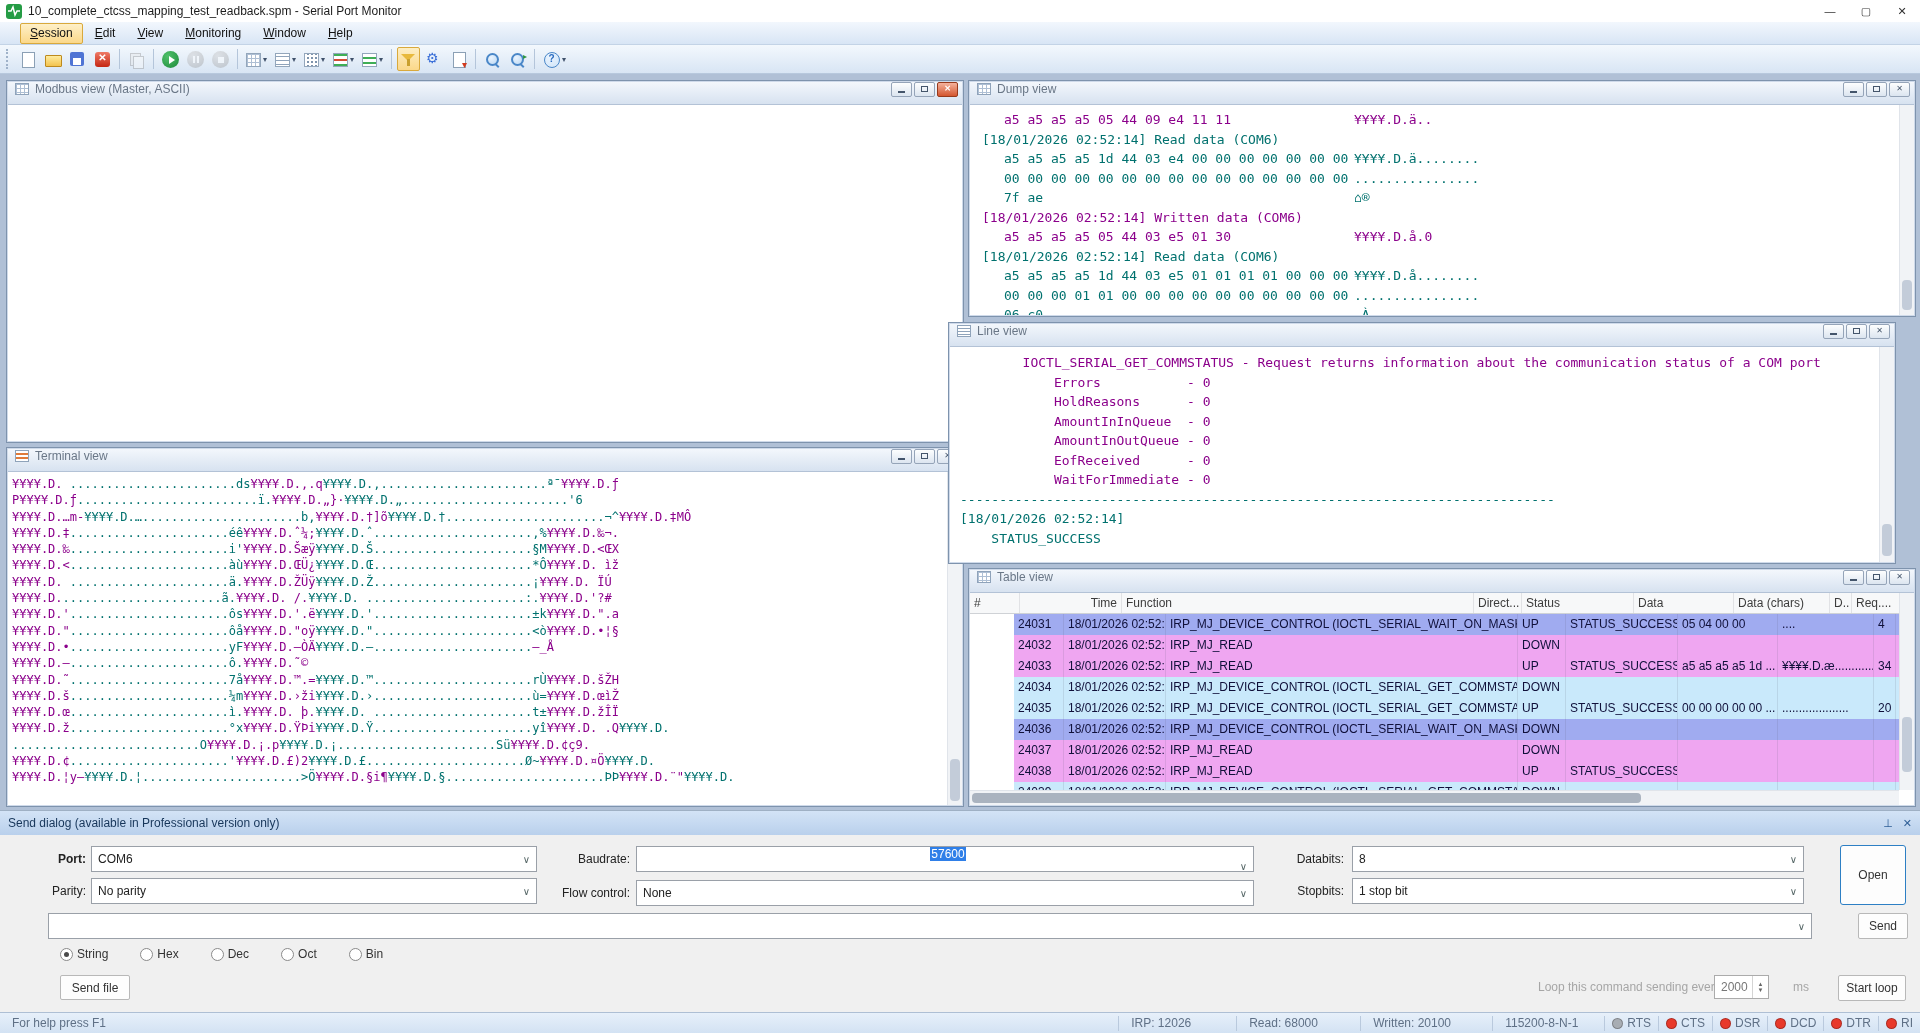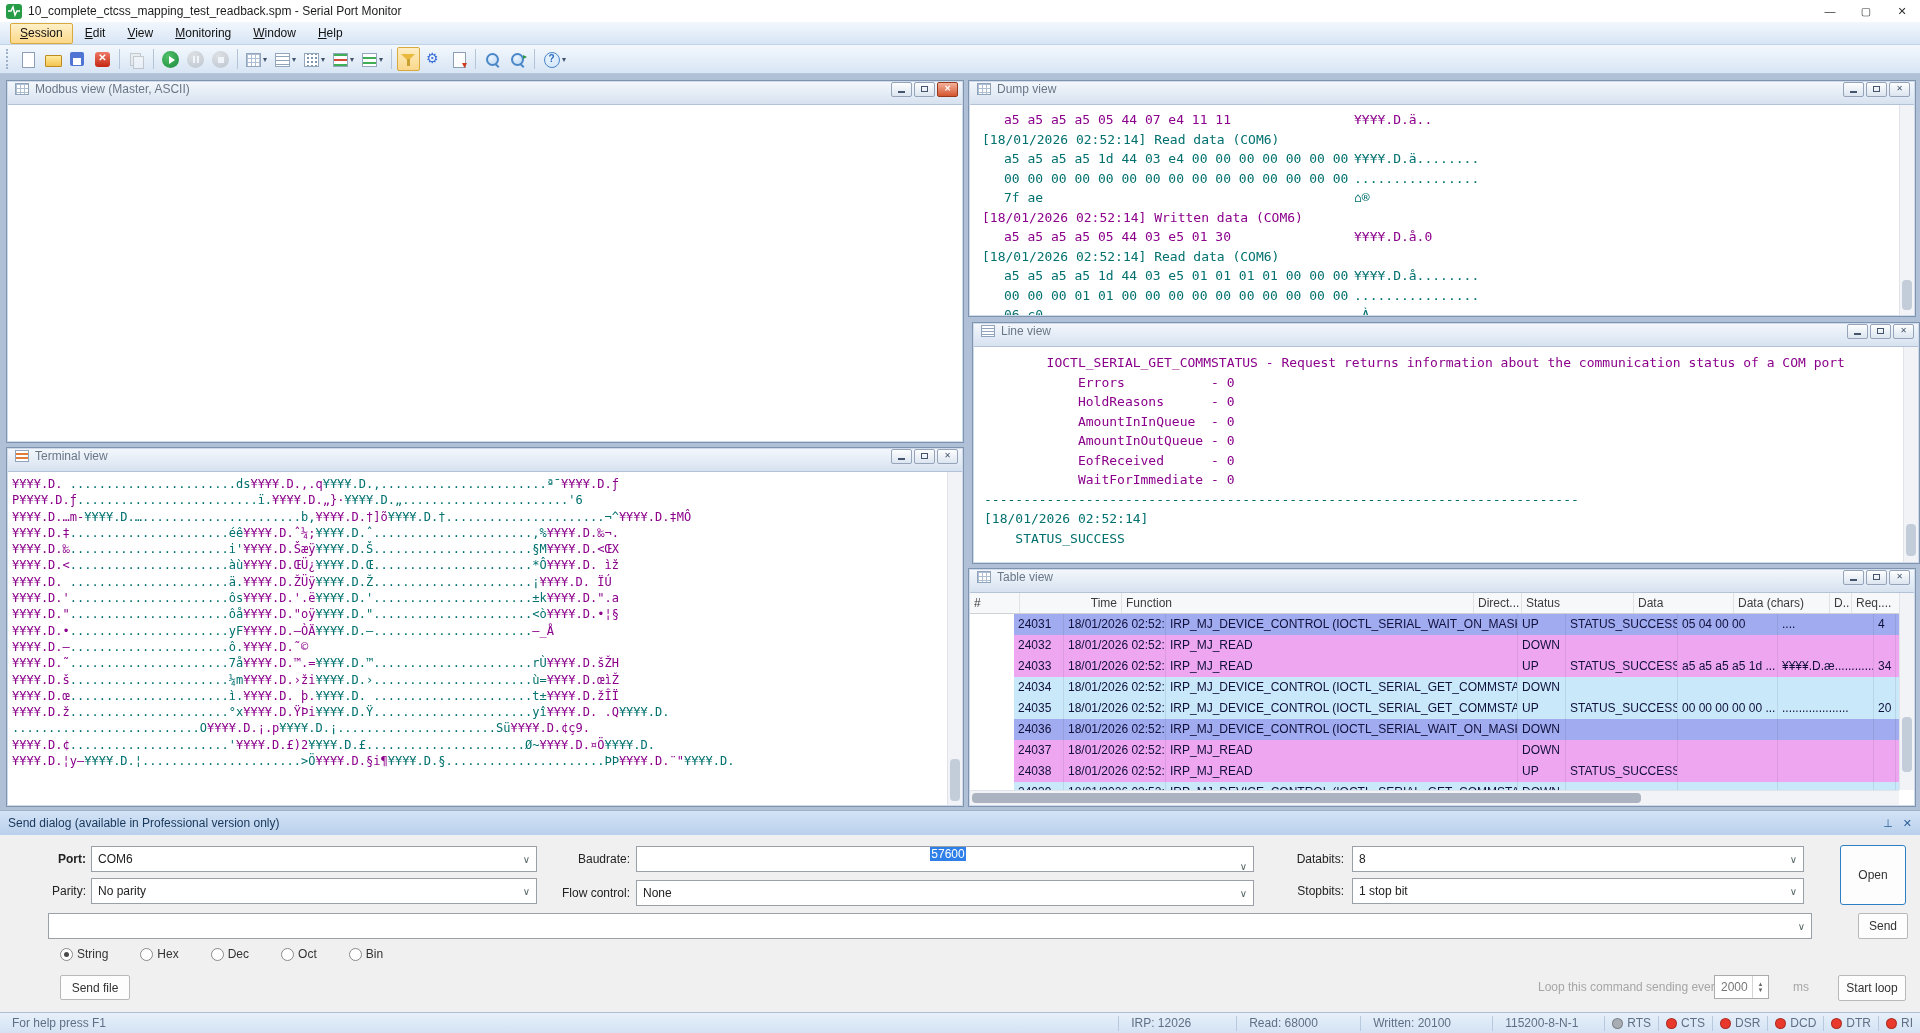--- a/index.html
+++ b/index.html
@@ -7,21 +7,21 @@
   #app { position:absolute; width:1920px; height:1033px; background:#b0c0d6; }
 
   
   #titlebar { position:absolute; left:0; top:0; width:1920px; height:22px; background:#ffffff; display:flex; align-items:center; padding-left:6px; }
   #titlebar .app-ic { width:16px; height:15px; background:#259c45; border-radius:3px; display:flex; align-items:center; justify-content:center; margin-right:6px; }
   #titlebar .title { font-size:12px; color:#1c1c1c; }
   #caption-btns { margin-left:auto; display:flex; height:22px; }
   .cap-main { width:36px; height:22px; display:flex; align-items:center; justify-content:center; font-size:11px; color:#333; }
 
   
-  #menubar { position:absolute; left:0; top:22px; width:1920px; height:23px; background:linear-gradient(#f2f7fd,#d8e5f5); display:flex; align-items:center; padding-left:10px; border-bottom:1px solid #c3d3e6; }
+  #menubar { position:absolute; left:0; top:22px; width:1920px; height:23px; background:linear-gradient(#f2f7fd,#d8e5f5); display:flex; align-items:center; padding-left:20px; border-bottom:1px solid #c3d3e6; }
   .menu-item { display:inline-block; padding:2px 9px 3px 9px; font-size:12px; color:#111; margin-right:2px; border:1px solid transparent; border-radius:2px; }
   .menu-item::first-letter { text-decoration:underline; }
   .menu-item.hot { background:linear-gradient(#fef0c8,#fbd88a); border-color:#d9a93c; }
 
   
   #toolbar { position:absolute; left:0; top:45px; width:1920px; height:29px; background:linear-gradient(#f3f8fd,#d8e5f4); border-bottom:1px solid #b7c8dd; display:flex; align-items:center; padding-left:4px; }
   #toolbar .grip { width:5px; height:20px; border-left:2px dotted #9fb2c9; margin:0 4px 0 2px; }
   .tb-sep { width:1px; height:20px; background:#b4c5da; margin:0 4px; }
   .tb-btn { height:24px; display:flex; align-items:center; padding:0 2px; border:1px solid transparent; border-radius:2px; margin:0 1px; }
   .tb-btn.active { background:linear-gradient(#fdeec4,#fbd88a); border-color:#d9a93c; }
@@ -261,20 +261,21 @@
     </div>
     <div class="pane-body">
       <div id="term-body" class="mono">
           <div class="term-line"><span class="c-w">¥¥¥¥.D. </span><span class="c-r">.......................ds</span><span class="c-w">¥¥¥¥.D.,.q</span><span class="c-r">¥¥¥¥.D.,.......................ª¯</span><span class="c-w">¥¥¥¥.D.ƒ</span></div>
           <div class="term-line"><span class="c-w">P¥¥¥¥.D.ƒ</span><span class="c-r">.........................ï.</span><span class="c-w">¥¥¥¥.D.„}·</span><span class="c-r">¥¥¥¥.D.„.......................'6</span></div>
           <div class="term-line"><span class="c-w">¥¥¥¥.D.…m-</span><span class="c-r">¥¥¥¥.D.…......................b‚</span><span class="c-w">¥¥¥¥.D.†]õ</span><span class="c-r">¥¥¥¥.D.†......................¬^</span><span class="c-w">¥¥¥¥.D.‡MÔ</span></div>
           <div class="term-line"><span class="c-w">¥¥¥¥.D.‡</span><span class="c-r">......................éê</span><span class="c-w">¥¥¥¥.D.ˆ¼;</span><span class="c-r">¥¥¥¥.D.ˆ......................‚%</span><span class="c-w">¥¥¥¥.D.‰¬.</span></div>
           <div class="term-line"><span class="c-w">¥¥¥¥.D.‰</span><span class="c-r">......................i'</span><span class="c-w">¥¥¥¥.D.Šæÿ</span><span class="c-r">¥¥¥¥.D.Š......................§M</span><span class="c-w">¥¥¥¥.D.&lt;ŒX</span></div>
           <div class="term-line"><span class="c-w">¥¥¥¥.D.&lt;</span><span class="c-r">......................àù</span><span class="c-w">¥¥¥¥.D.ŒÜ¿</span><span class="c-r">¥¥¥¥.D.Œ......................*Ô</span><span class="c-w">¥¥¥¥.D. ìž</span></div>
           <div class="term-line"><span class="c-w">¥¥¥¥.D. </span><span class="c-r">......................ä.</span><span class="c-w">¥¥¥¥.D.ŽÜÿ</span><span class="c-r">¥¥¥¥.D.Ž......................¡</span><span class="c-w">¥¥¥¥.D. ÏÚ</span></div>
+          <div class="term-line"><span class="c-w">¥¥¥¥.D.</span><span class="c-r">......................ã.</span><span class="c-w">¥¥¥¥.D. /.</span><span class="c-r">¥¥¥¥.D. ......................:.</span><span class="c-w">¥¥¥¥.D.'?#</span></div>
           <div class="term-line"><span class="c-w">¥¥¥¥.D.'</span><span class="c-r">......................ôs</span><span class="c-w">¥¥¥¥.D.'.ë</span><span class="c-r">¥¥¥¥.D.'......................±k</span><span class="c-w">¥¥¥¥.D.".a</span></div>
           <div class="term-line"><span class="c-w">¥¥¥¥.D."</span><span class="c-r">......................ôå</span><span class="c-w">¥¥¥¥.D."oÿ</span><span class="c-r">¥¥¥¥.D."......................&lt;ò</span><span class="c-w">¥¥¥¥.D.•¦§</span></div>
           <div class="term-line"><span class="c-w">¥¥¥¥.D.•</span><span class="c-r">......................yF</span><span class="c-w">¥¥¥¥.D.–ÒÄ</span><span class="c-r">¥¥¥¥.D.–......................</span><span class="c-w">—_Å</span></div>
           <div class="term-line"><span class="c-w">¥¥¥¥.D.—</span><span class="c-r">......................ô.</span><span class="c-w">¥¥¥¥.D.˜©</span></div>
           <div class="term-line"><span class="c-w">¥¥¥¥.D.˜</span><span class="c-r">......................7å</span><span class="c-w">¥¥¥¥.D.™.=</span><span class="c-r">¥¥¥¥.D.™......................rÙ</span><span class="c-w">¥¥¥¥.D.šŽH</span></div>
           <div class="term-line"><span class="c-w">¥¥¥¥.D.š</span><span class="c-r">......................¼m</span><span class="c-w">¥¥¥¥.D.›ži</span><span class="c-r">¥¥¥¥.D.›......................ù=</span><span class="c-w">¥¥¥¥.D.œìŽ</span></div>
           <div class="term-line"><span class="c-w">¥¥¥¥.D.œ</span><span class="c-r">......................ì.</span><span class="c-w">¥¥¥¥.D. þ.</span><span class="c-r">¥¥¥¥.D. ......................t±</span><span class="c-w">¥¥¥¥.D.žÎÏ</span></div>
           <div class="term-line"><span class="c-w">¥¥¥¥.D.ž</span><span class="c-r">......................°x</span><span class="c-w">¥¥¥¥.D.ŸÞi</span><span class="c-r">¥¥¥¥.D.Ÿ......................yî</span><span class="c-w">¥¥¥¥.D. .Q</span><span class="c-r">¥¥¥¥.D.</span></div>
           <div class="term-line"><span class="c-w"></span><span class="c-r">..........................O</span><span class="c-w">¥¥¥¥.D.¡.p</span><span class="c-r">¥¥¥¥.D.¡......................Sü</span><span class="c-w">¥¥¥¥.D.¢ç9.</span></div>
           <div class="term-line"><span class="c-w">¥¥¥¥.D.¢</span><span class="c-r">......................'</span><span class="c-w">¥¥¥¥.D.£)2</span><span class="c-r">¥¥¥¥.D.£......................Ø~</span><span class="c-w">¥¥¥¥.D.¤Ö</span><span class="c-r">¥¥¥¥.D.</span></div>
@@ -295,39 +296,39 @@
             <span class="mini"></span>
           </span>
         <span class="cap">
             <span class="sq"></span>
           </span>
         <span class="cap">✕</span>
       </span>
     </div>
     <div class="pane-body">
       <div id="dump-body" class="mono">
-          <div class="dump-line c-w"><span class="hexcol">a5 a5 a5 a5 05 44 07 e4 11 11</span><span class="asccol">¥¥¥¥.D.ä..</span></div>
+          <div class="dump-line c-w"><span class="hexcol">a5 a5 a5 a5 05 44 09 e4 11 11</span><span class="asccol">¥¥¥¥.D.ä..</span></div>
           <div class="dump-line c-r"><span>[18/01/2026 02:52:14] Read data (COM6)</span></div>
           <div class="dump-line c-r"><span class="hexcol">a5 a5 a5 a5 1d 44 03 e4 00 00 00 00 00 00 00 00</span><span class="asccol">¥¥¥¥.D.ä........</span></div>
           <div class="dump-line c-r"><span class="hexcol">00 00 00 00 00 00 00 00 00 00 00 00 00 00 00 00</span><span class="asccol">................</span></div>
           <div class="dump-line c-r"><span class="hexcol">7f ae</span><span class="asccol">⌂®</span></div>
           <div class="dump-line c-w"><span>[18/01/2026 02:52:14] Written data (COM6)</span></div>
           <div class="dump-line c-w"><span class="hexcol">a5 a5 a5 a5 05 44 03 e5 01 30</span><span class="asccol">¥¥¥¥.D.å.0</span></div>
           <div class="dump-line c-r"><span>[18/01/2026 02:52:14] Read data (COM6)</span></div>
           <div class="dump-line c-r"><span class="hexcol">a5 a5 a5 a5 1d 44 03 e5 01 01 01 01 00 00 00 01</span><span class="asccol">¥¥¥¥.D.å........</span></div>
           <div class="dump-line c-r"><span class="hexcol">00 00 00 01 01 00 00 00 00 00 00 00 00 00 00 01</span><span class="asccol">................</span></div>
           <div class="dump-line c-r"><span class="hexcol">06 c0</span><span class="asccol">.À</span></div>
         </div>
       <div class="vsb">
           <div class="thumb" style="bottom:5px; height:30px;"></div>
         </div>
     </div>
   </div>
 
-  <div class="pane" style="left:972px; top:322px; width:948px; height:242px;">
+  <div class="pane" style="left:948px; top:322px; width:948px; height:242px;">
     <div class="pane-title">
       <span class="pt-ic pt-lines"></span>
       <span>Line view</span>
       <span class="pane-caps">
         <span class="cap">
             <span class="mini"></span>
           </span>
         <span class="cap">
             <span class="sq"></span>
           </span>

